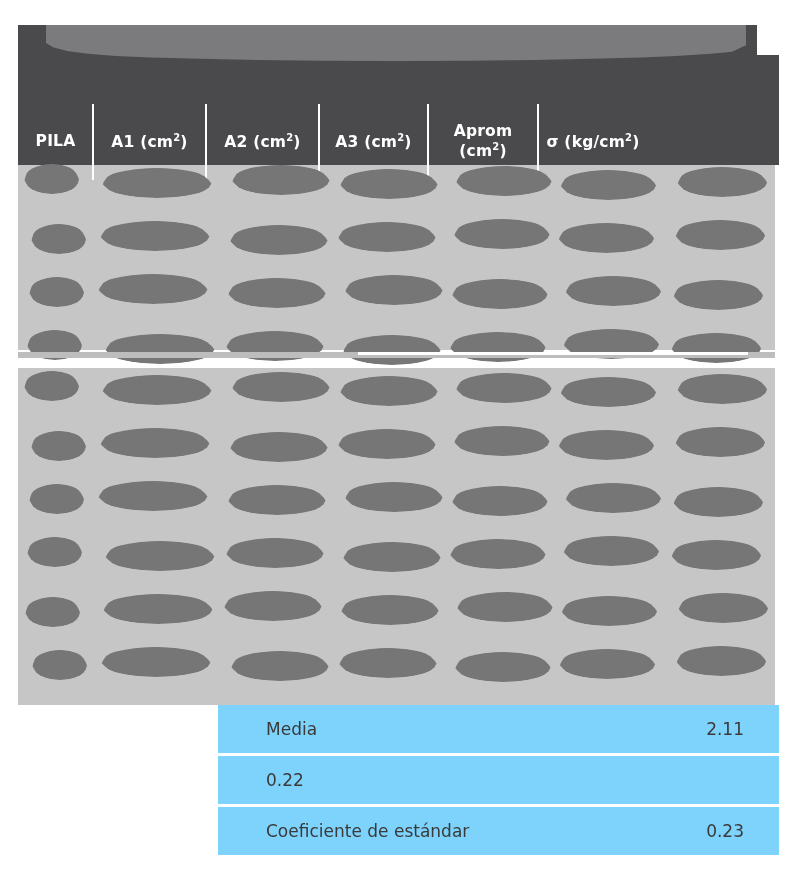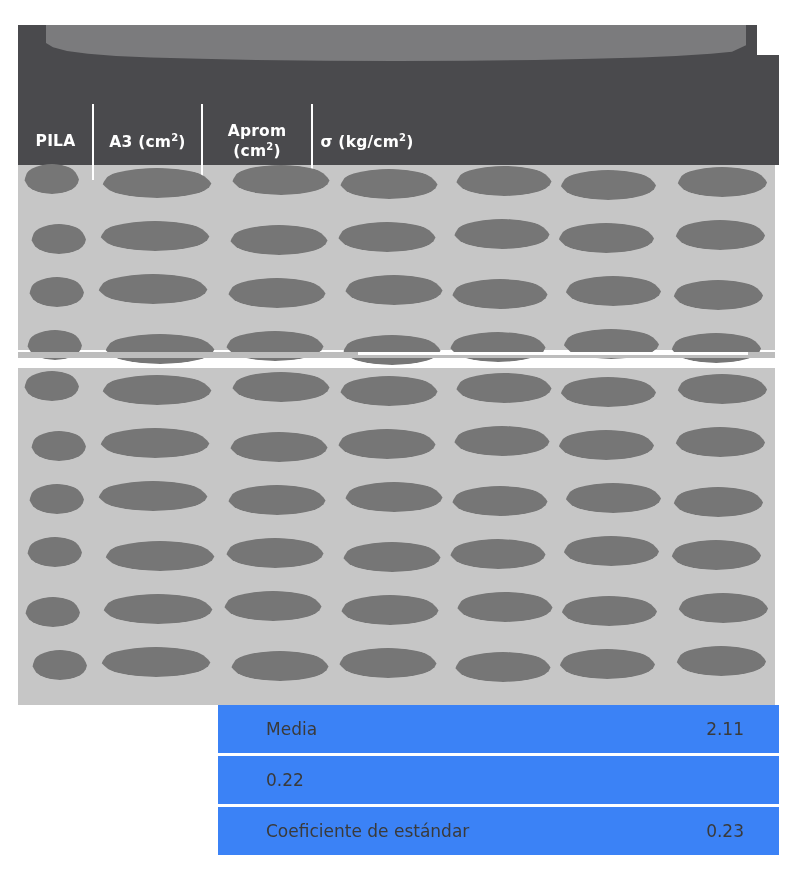--- a/index.html
+++ b/index.html
@@ -184,21 +184,21 @@
     left: 218px;
     top: 705px;
     width: 561px;
     height: 150px;
   }
   .summary-row {
     position: absolute;
     left: 0;
     width: 561px;
     height: 48px;
-    background: #3b82f6;
+    background: #7dd3fc;
     display: flex;
     align-items: center;
     justify-content: space-between;
     padding: 0 35px 0 48px;
     box-sizing: border-box;
     color: #3a3a3a;
     font-size: 17px;
   }
   .summary-row.r0 { top: 0px; }
   .summary-row.r1 { top: 51px; }
@@ -247,20 +247,26 @@
 
 <div class="table-block" id="top-table">
 
   <div class="header-band"></div>
   <div class="header-band-ext"></div>
   <div class="header-title-redaction"></div>
 
   <div class="header-row">
     <div class="hcell c0">
       <span>PILA</span>
+    </div>
+    <div class="hcell c2">
+      <span><span>A1 (cm</span><sup>2</sup><span>)</span></span>
+    </div>
+    <div class="hcell c3">
+      <span><span>A2 (cm</span><sup>2</sup><span>)</span></span>
     </div>
     <div class="hcell c4">
       <span><span>A3 (cm</span><sup>2</sup><span>)</span></span>
     </div>
     <div class="hcell c5">
       <span>
         <span>Aprom</span><br>
         <span>(cm</span><sup>2</sup><span>)</span>
       </span>
     </div>

